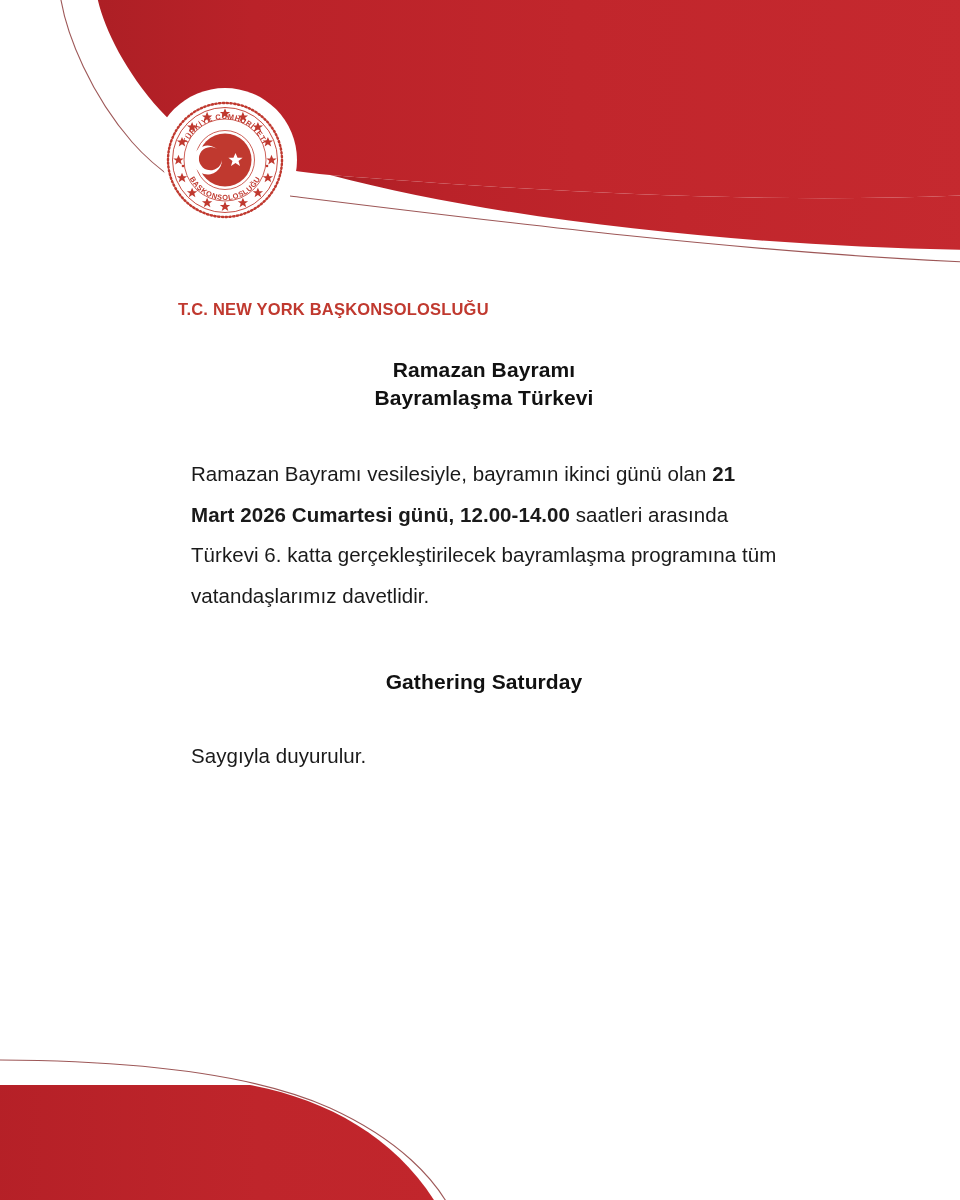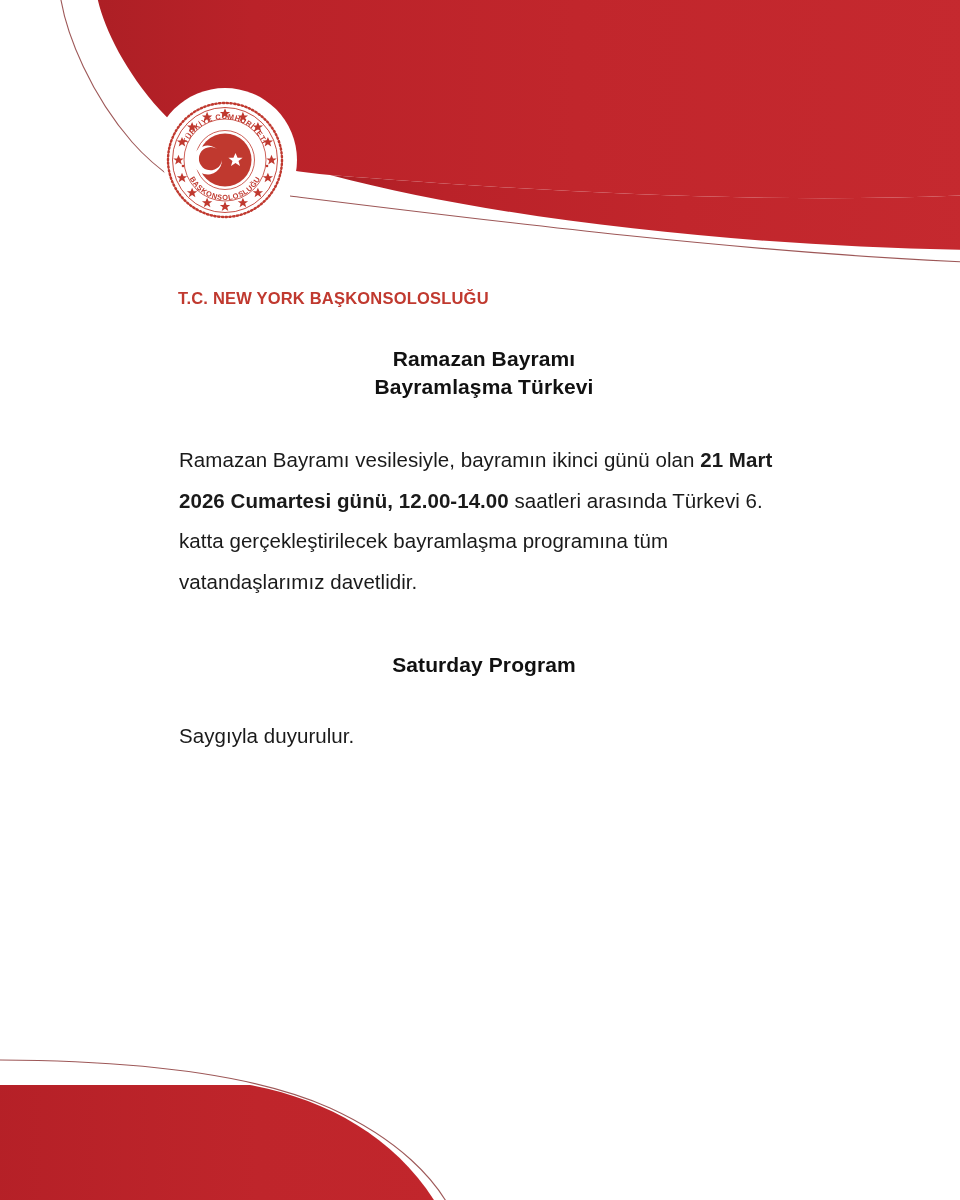--- a/index.html
+++ b/index.html
@@ -27,49 +27,49 @@
   .seal-wrap {
     position: absolute;
     left: 163px; top: 98px;
     width: 124px; height: 124px;
   }
   .seal-wrap svg { display: block; width: 124px; height: 124px; }
 
   
   .content {
     position: absolute;
-    left: 178px; top: 289px;
+    left: 178px; top: 300px;
     width: 612px;
   }
 
   .org-line {
     color: #C0392F;
     font-weight: bold;
     font-size: 16.5px;
     letter-spacing: 0.2px;
     margin: 0 0 36px 0;
     line-height: 1.2;
   }
 
   .title-block {
     text-align: center;
     font-weight: bold;
     font-size: 21px;
     line-height: 1.32;
     color: #111111;
-    margin: 9px;
+    margin: 0;
     letter-spacing: 0.1px;
   }
   .title-block .t-line { display: block; }
 
   .para {
     font-size: 20.5px;
     line-height: 1.98;
     color: #1a1a1a;
-    margin: 1px;
+    margin: 13px;
     letter-spacing: 0.05px;
   }
   .para b { font-weight: bold; }
 
   .gap-a { height: 30px; }
   .gap-b { height: 38px; }
   .gap-c { height: 28px; }
 </style>
 </head>
 <body>
@@ -175,21 +175,21 @@
     <span class="t-line">Bayramlaşma Türkevi</span>
   </div>
 
   <div class="gap-a"></div>
 
   <p class="para"><span>Ramazan Bayramı vesilesiyle, bayramın ikinci günü olan </span><b>21 Mart 2026 Cumartesi günü, 12.00-14.00</b><span> saatleri arasında Türkevi 6. katta gerçekleştirilecek bayramlaşma programına tüm vatandaşlarımız davetlidir.</span></p>
 
   <div class="gap-b"></div>
 
   <div class="title-block">
-    <span class="t-line">Saturday Program</span>
+    <span class="t-line">Gathering Saturday</span>
   </div>
 
   <div class="gap-c"></div>
 
 
   <p class="para">Saygıyla duyurulur.</p>
 
 </main>
 
 </body></html>

